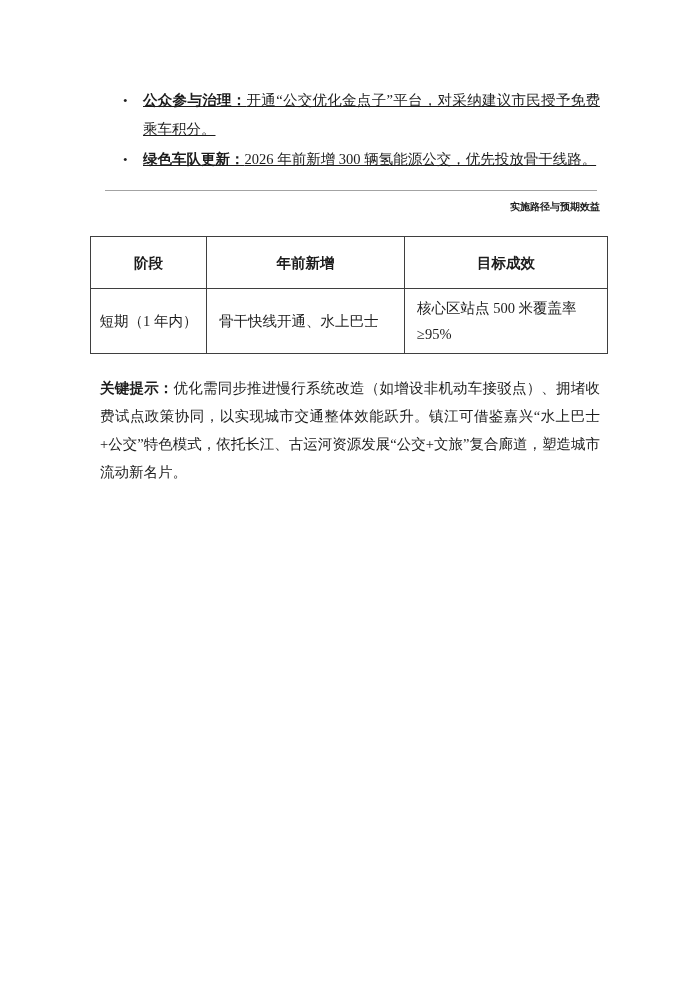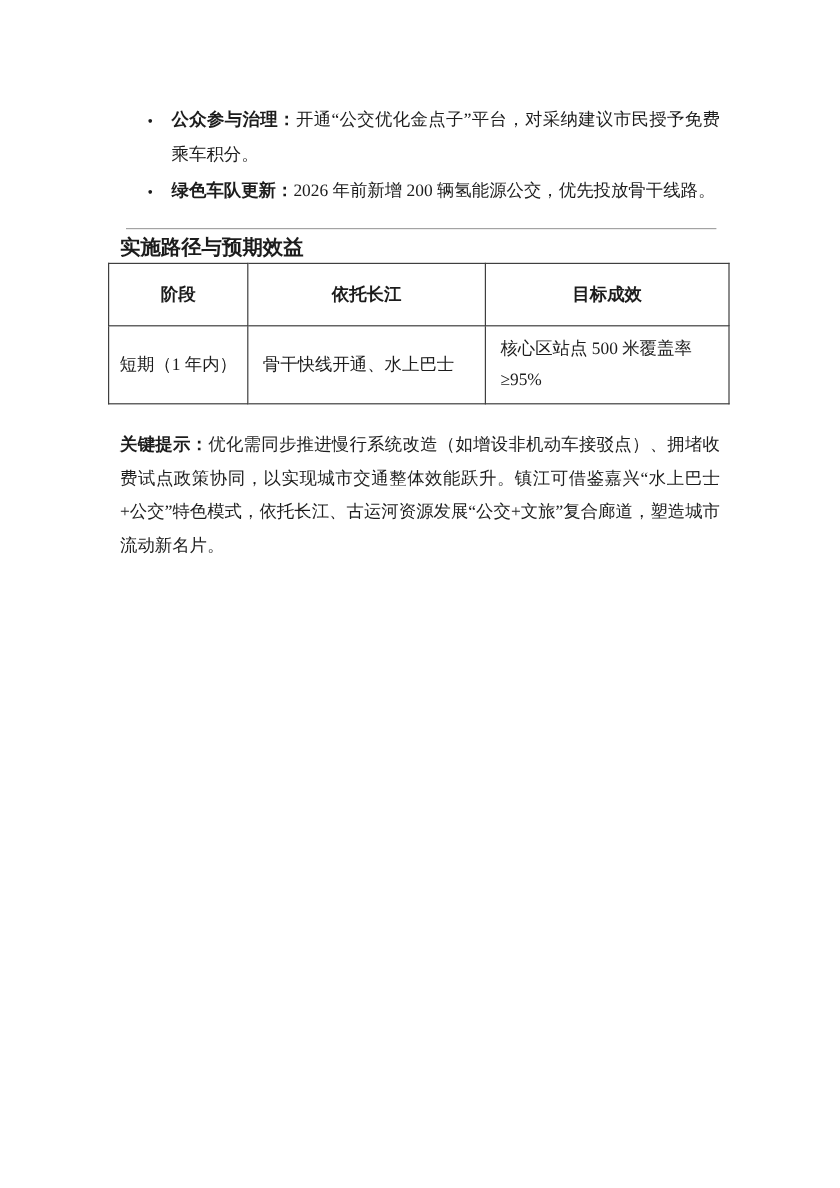--- a/index.html
+++ b/index.html
@@ -29,42 +29,44 @@
   .bullets .marker {
     width: 20px;
     margin-left: 23px;
     flex: 0 0 auto;
     font-size: 13px;
     line-height: 29px;
   }
   .bullets .li-text {
     flex: 1 1 auto;
     text-align: justify;
+    text-decoration: underline;
   }
   .b { font-weight: bold; }
   
   .rule {
     border: none;
     border-top: 1px solid #a3a3a3;
     margin: 16px 0 0 5px;
     width: 492px;
   }
   
   .section-heading {
-    font-size: 17px;
+    font-size: 10px;
     font-weight: bold;
     line-height: 20px;
     margin-top: 6px;
+    text-align: right;
   }
   
   table.plan {
     border-collapse: collapse;
     table-layout: fixed;
     width: 517px;
-    margin: 2px 0 0 -10px;
+    margin: 19px 0 0 -10px;
   }
   table.plan col.c1 { width: 116px; }
   table.plan col.c2 { width: 198px; }
   table.plan col.c3 { width: 203px; }
   table.plan th, table.plan td {
     border: 1px solid #3f3f3f;
     font-size: 14.5px;
     line-height: 26px;
     vertical-align: middle;
   }
@@ -95,38 +97,38 @@
 <div class="page">
   <div class="content">
 
     <ul class="bullets">
       <li>
         <span class="marker">•</span>
         <span class="li-text"><span class="b">公众参与治理：</span><span>开通“公交优化金点子”平台，对采纳建议市民授予免费乘车积分。</span></span>
       </li>
       <li>
         <span class="marker">•</span>
-        <span class="li-text"><span class="b">绿色车队更新：</span><span>2026 年前新增 200 辆氢能源公交，优先投放骨干线路。</span></span>
+        <span class="li-text"><span class="b">绿色车队更新：</span><span>2026 年前新增 300 辆氢能源公交，优先投放骨干线路。</span></span>
       </li>
     </ul>
 
     <hr class="rule">
 
     <div class="section-heading">实施路径与预期效益</div>
 
     <table class="plan">
       <colgroup>
           <col class="c1">
           <col class="c2">
           <col class="c3">
         </colgroup>
       <thead>
         <tr>
           <th>阶段</th>
-          <th>依托长江</th>
+          <th>年前新增</th>
           <th>目标成效</th>
         </tr>
       </thead>
       <tbody>
         <tr class="r1">
           <td class="stage">短期（1 年内）</td>
           <td class="task">骨干快线开通、水上巴士</td>
           <td class="goal">核心区站点 500 米覆盖率≥95%</td>
         </tr>
       </tbody>

